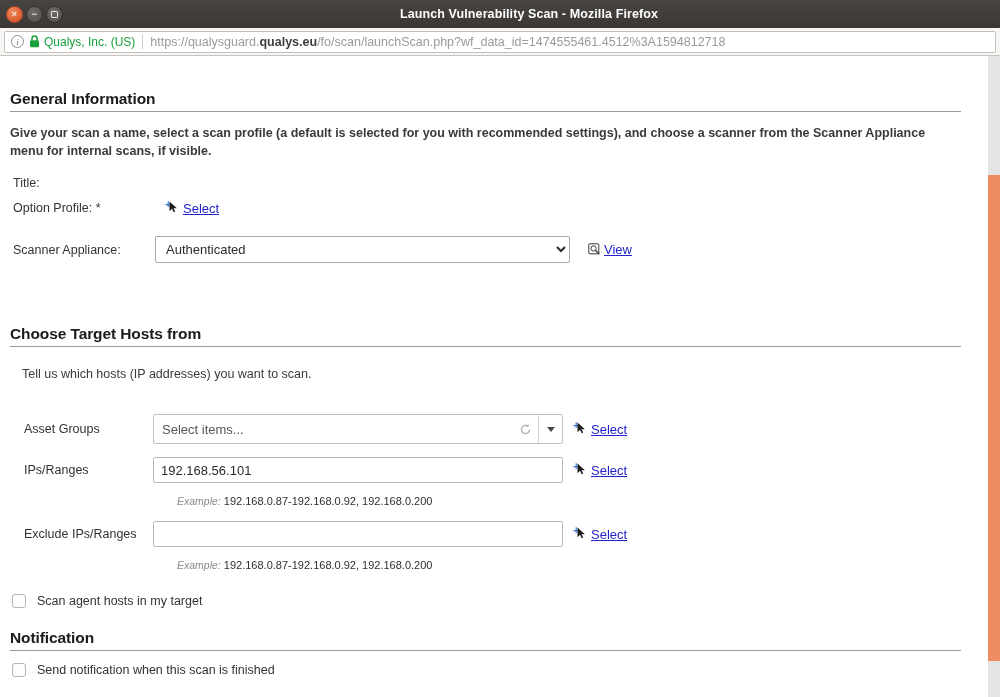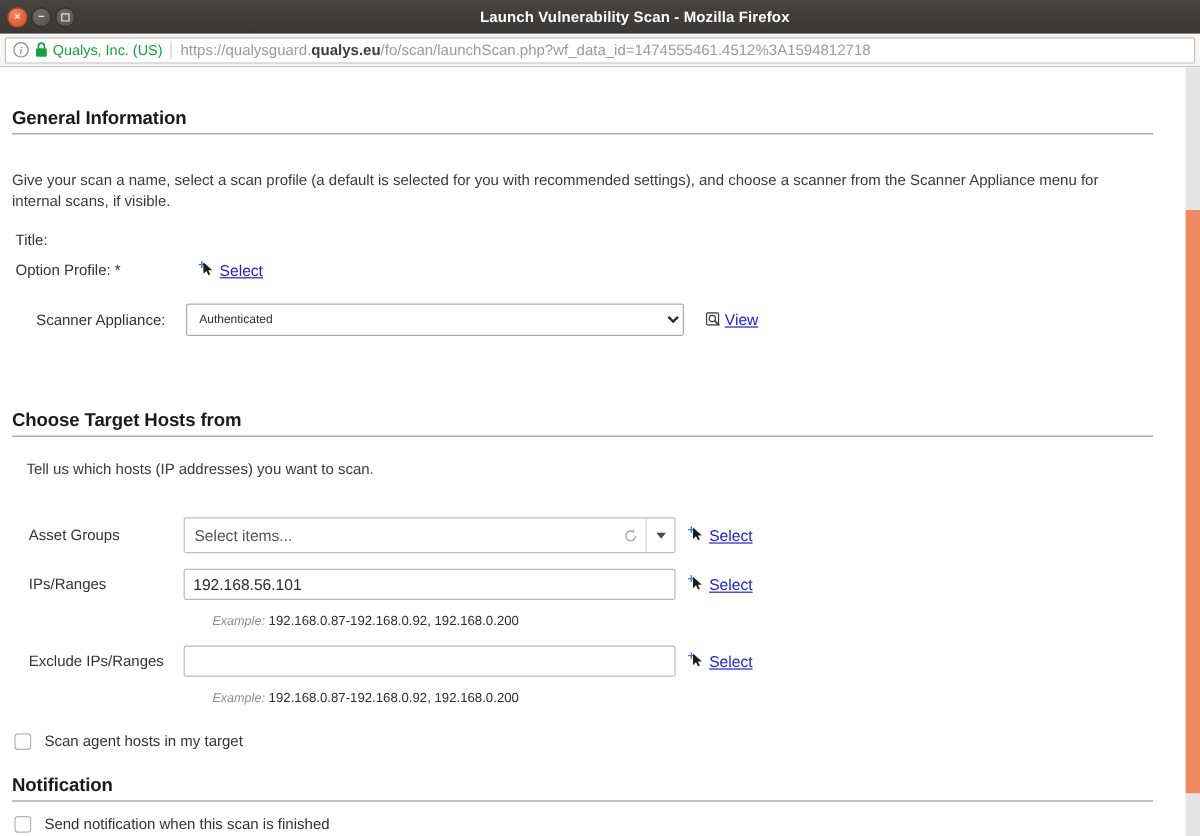--- a/index.html
+++ b/index.html
@@ -157,21 +157,21 @@
     background: #ffffff;
     height: 26px;
     padding: 0 7px;
     outline: none;
   }
   input.ti::placeholder { color: #6b6b6b; }
   input.thin { border: 1px solid #bdbdbd; border-radius: 1px; }
 
   select.sel {
     font-family: "Liberation Sans", sans-serif;
-    font-size: 10px;
+    font-size: 13px;
     color: #2b2b2b;
     border: 1px solid #a9a9a9;
     border-radius: 2px;
     background: #ffffff;
     height: 27px;
     padding: 0 6px;
     outline: none;
   }
 
   .link {
@@ -306,39 +306,39 @@
     <span id="url-divider"></span>
     <span id="url-text"><span>https://qualysguard.</span><span class="host-strong">qualys.eu</span><span>/fo/scan/launchScan.php?wf_data_id=1474555461.4512%3A1594812718</span></span>
   </div>
 </div>
 
 <div id="page">
   <div id="content">
 
     <div class="section-head" style="margin-top:22px;">General Information</div>
 
-    <div class="section-desc" style="margin-top:29px; width:940px;">Give your scan a name, select a scan profile (a default is selected for you with recommended settings), and choose a scanner from the Scanner Appliance menu for internal scans, if visible.</div>
+    <div class="section-desc" style="margin-top:12px; width:940px;font-weight:bold;">Give your scan a name, select a scan profile (a default is selected for you with recommended settings), and choose a scanner from the Scanner Appliance menu for internal scans, if visible.</div>
 
     <div class="frow" style="margin-top:16px;">
       <div class="flabel" style="width:145px; padding-left:3px;">Title:</div>
     </div>
 
     <div class="frow" style="margin-top:10px;">
       <div class="flabel" style="width:145px; padding-left:3px;">Option Profile: *</div>
       <span class="sel-icon" style="margin-left:10px;">
         <span class="plus">+</span>
         <svg class="arrow" width="9" height="12" viewBox="0 0 9 12">
           <path d="M0.5 0.6 L0.5 10.2 L3.0 7.8 L4.7 11.3 L6.2 10.6 L4.5 7.2 L7.9 7.2 Z" fill="#1c1c1c"></path>
         </svg>
       </span>
       <span class="link">Select</span>
     </div>
 
     <div class="frow" style="margin-top:20px;">
-      <div class="flabel" style="width:145px; padding-left:3px;text-align:center;">Scanner Appliance:</div>
+      <div class="flabel" style="width:145px; padding-left:3px;">Scanner Appliance:</div>
       <select class="sel" style="width:415px;">
         <option>Authenticated</option>
       </select>
       <svg class="view-icon" width="13" height="13" viewBox="0 0 13 13" style="margin-left:18px;">
         <rect x="0.8" y="0.8" width="10" height="10" rx="1" fill="none" stroke="#3a3a3a" stroke-width="1"></rect>
         <circle cx="5.6" cy="5.4" r="2.6" fill="none" stroke="#3a3a3a" stroke-width="1"></circle>
         <path d="M7.6 7.4 L11.4 11.2" stroke="#3a3a3a" stroke-width="1.4"></path>
       </svg>
       <span class="link">View</span>
     </div>

